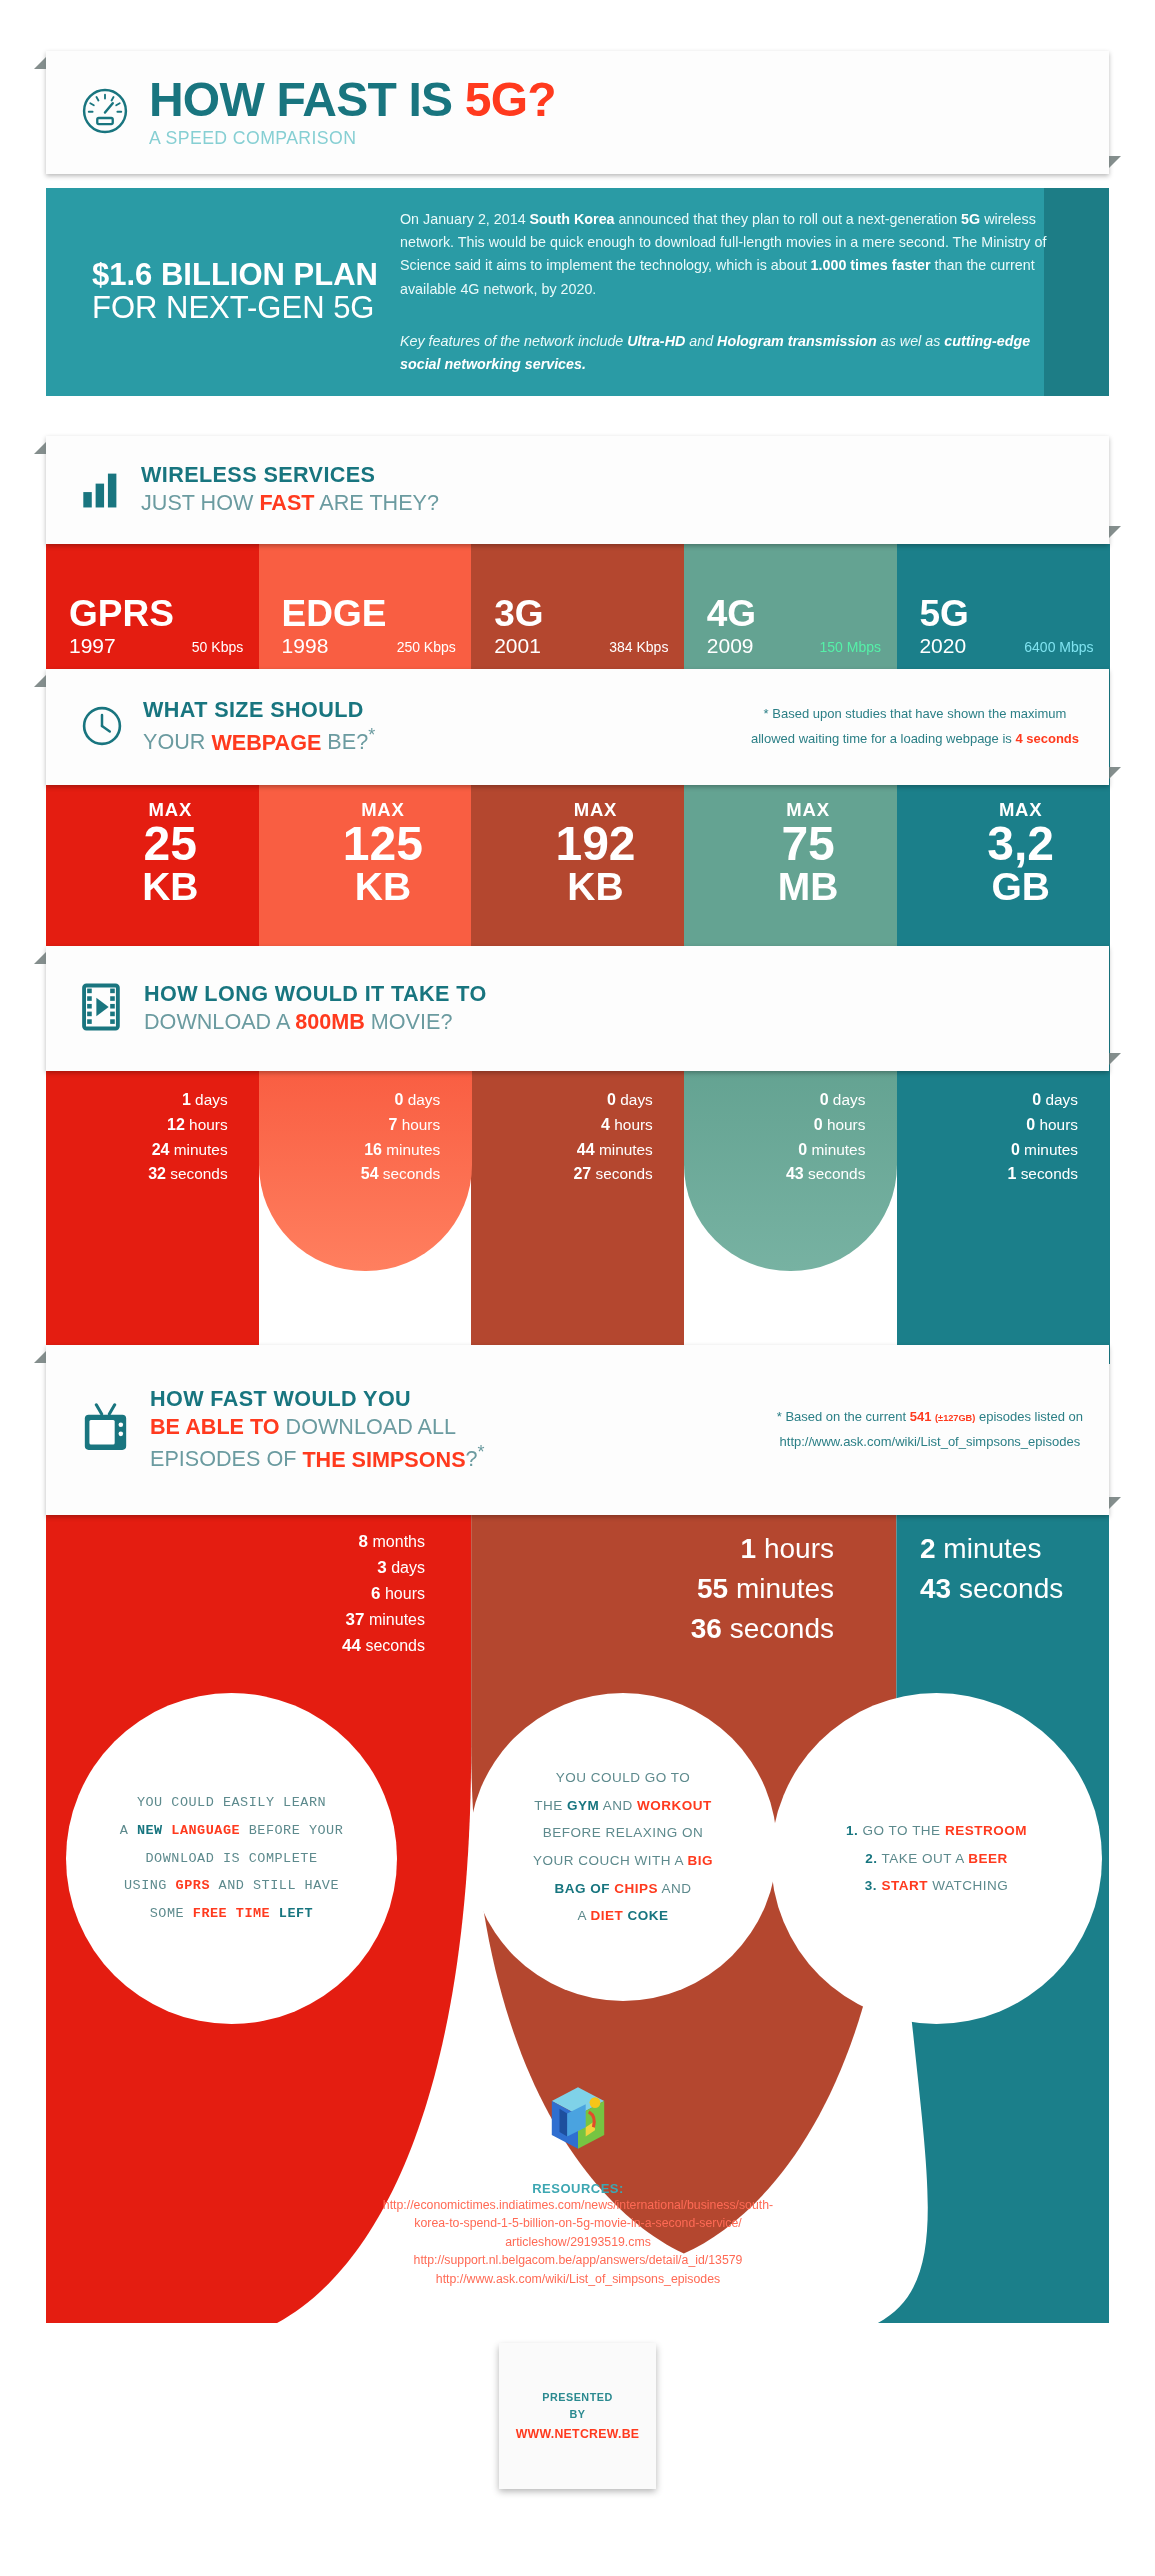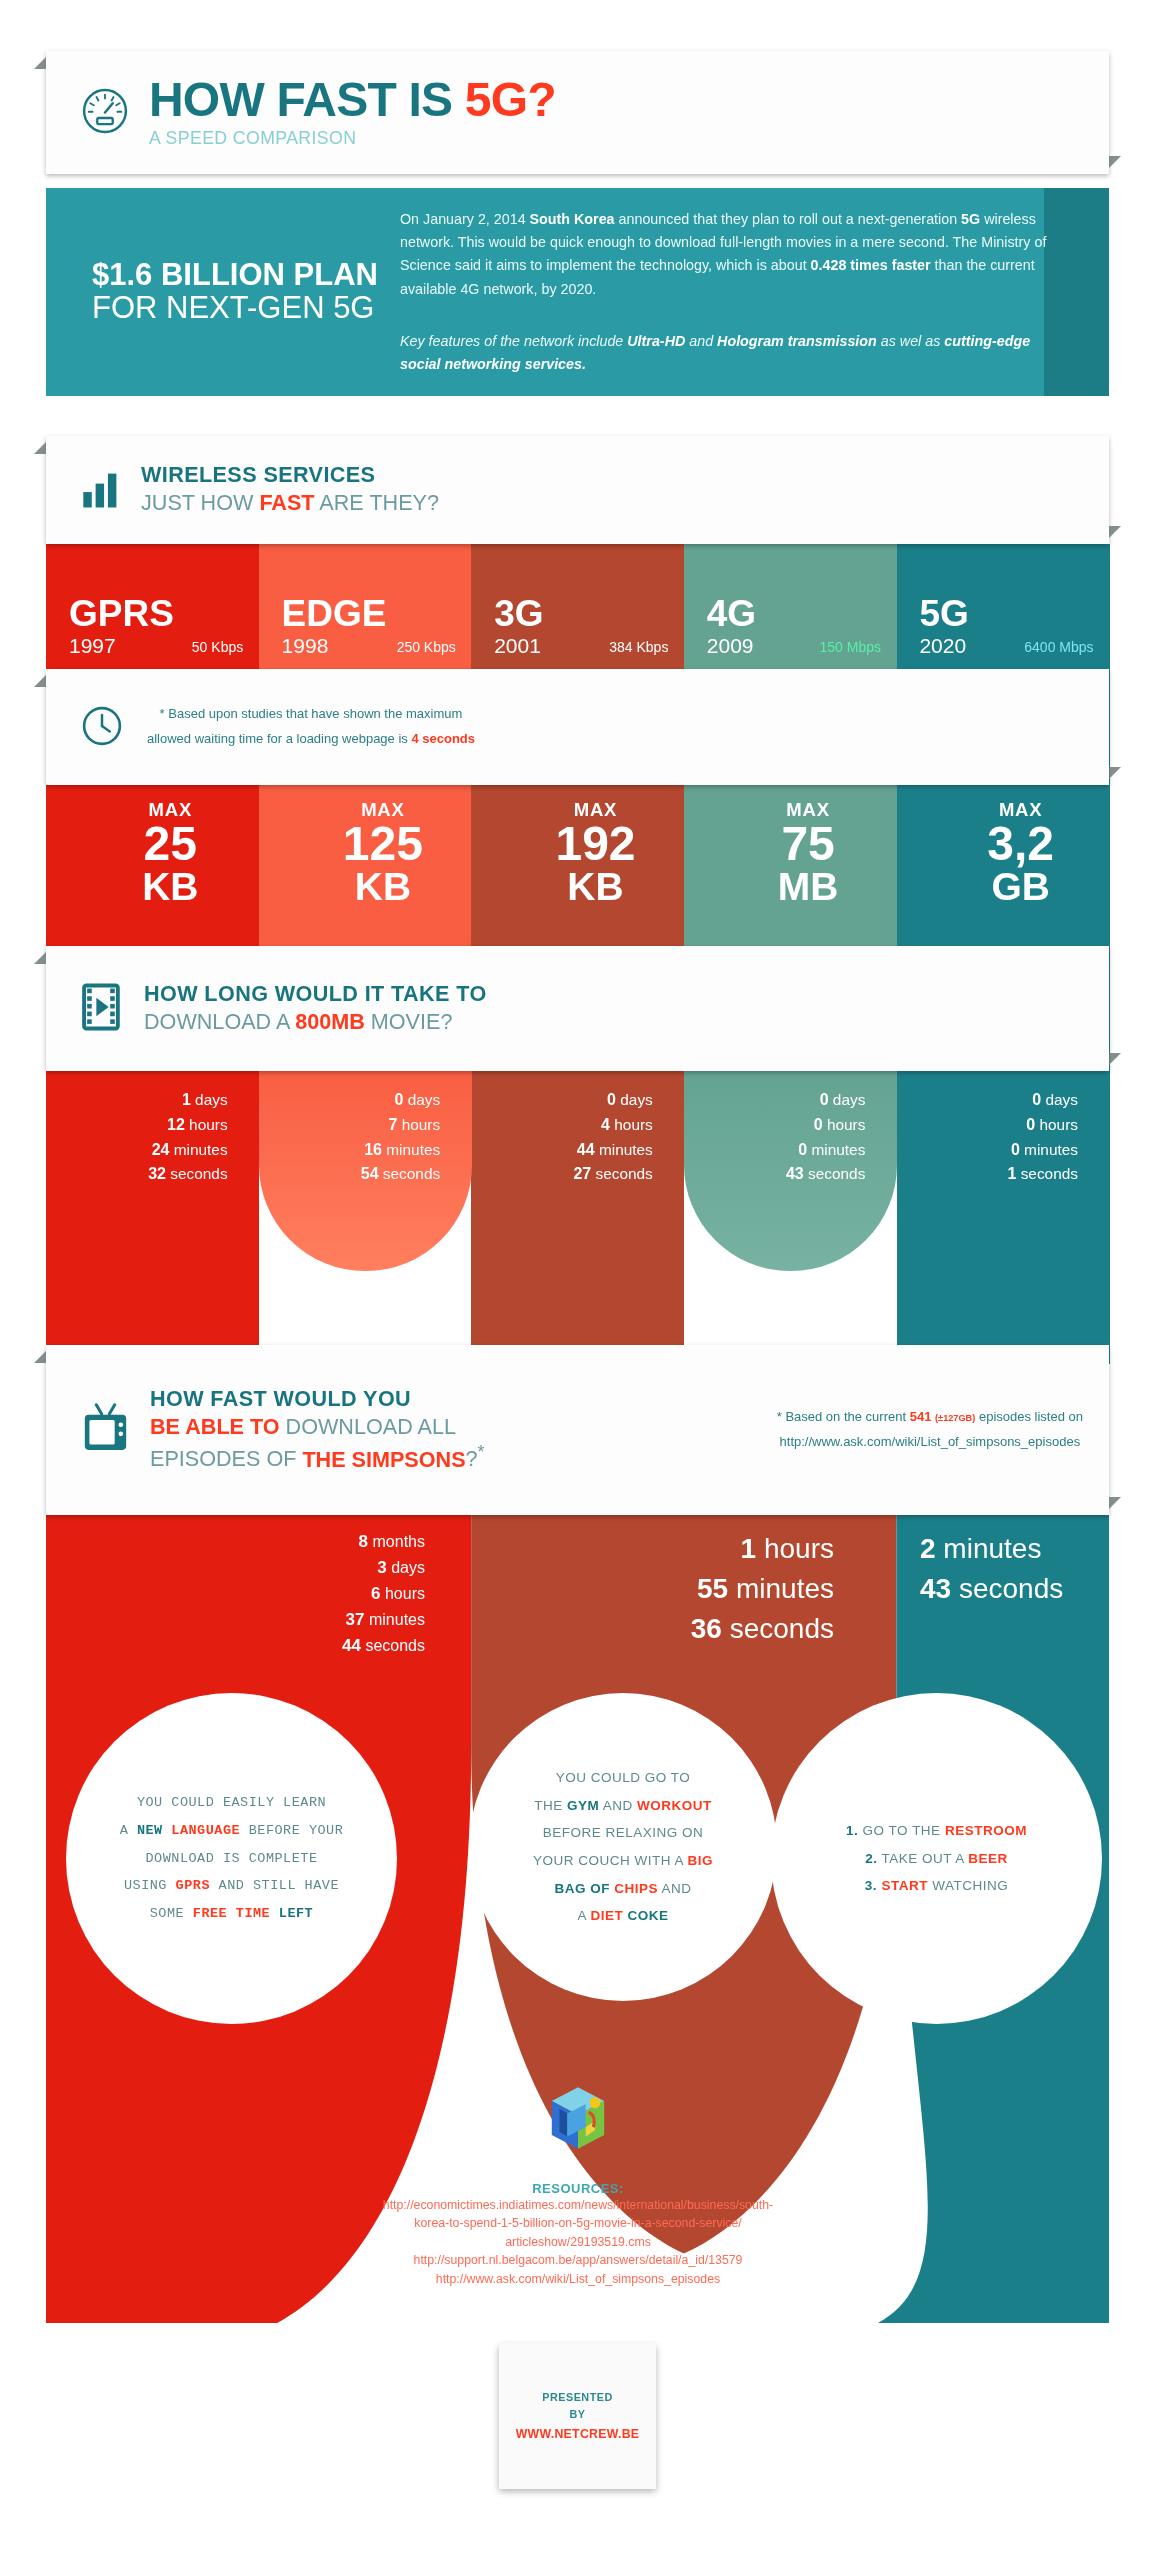--- a/index.html
+++ b/index.html
@@ -202,21 +202,21 @@
     </div>
   </div>
 
   <div id="plan-band">
     <div class="dark"></div>
     <div id="plan-left">
       <div id="plan-l1">$1.6 BILLION PLAN</div>
       <div id="plan-l2">FOR NEXT-GEN 5G</div>
     </div>
     <div id="plan-text">
-      <p>On January 2, 2014 <b>South Korea</b> announced that they plan to roll out a next-generation <b>5G</b> wireless network. This would be quick enough to download full-length movies in a mere second. The Ministry of Science said it aims to implement the technology, which is about <b>0.428 times faster</b> than the current available 4G network, by 2020.</p>
+      <p>On January 2, 2014 <b>South Korea</b> announced that they plan to roll out a next-generation <b>5G</b> wireless network. This would be quick enough to download full-length movies in a mere second. The Ministry of Science said it aims to implement the technology, which is about <b>1.000 times faster</b> than the current available 4G network, by 2020.</p>
       <p>Key features of the network include <b>Ultra-HD</b> and <b>Hologram transmission</b> as wel as <b>cutting-edge social networking services.</b></p>
     </div>
   </div>
 
   <div class="card" id="wireless-card">
     <div class="hdr-row">
       <span class="hdr-icon">
         <svg width="40" height="40" viewBox="0 0 52 52">
           <rect x="3" y="30" width="11" height="20" fill="#19757f"></rect>
           <rect x="19" y="19" width="11" height="31" fill="#19757f"></rect>
@@ -260,20 +260,24 @@
 
   <div class="card" id="size-card">
     <div class="hdr-row">
       <span class="hdr-icon">
         <svg width="42" height="42" viewBox="0 0 54 54">
           <circle cx="27" cy="27" r="23" fill="none" stroke="#19757f" stroke-width="3.4"></circle>
           <line x1="27" y1="27" x2="27" y2="13" stroke="#19757f" stroke-width="3.2" stroke-linecap="round"></line>
           <line x1="27" y1="27" x2="37" y2="34" stroke="#19757f" stroke-width="3.2" stroke-linecap="round"></line>
         </svg>
       </span>
+      <div class="hdr-txt">
+        <div class="h-line1">WHAT SIZE SHOULD</div>
+        <div class="h-line2">YOUR <b>WEBPAGE</b> BE?<sup>*</sup></div>
+      </div>
       <div class="note">* Based upon studies that have shown the maximum allowed waiting time for a loading webpage is <b>4 seconds</b></div>
     </div>
   </div>
 
   <div id="size-row">
     <div class="size-cell">
       <div class="size-max">MAX</div>
       <div class="size-num">25</div>
       <div class="size-unit">KB</div>
     </div>

